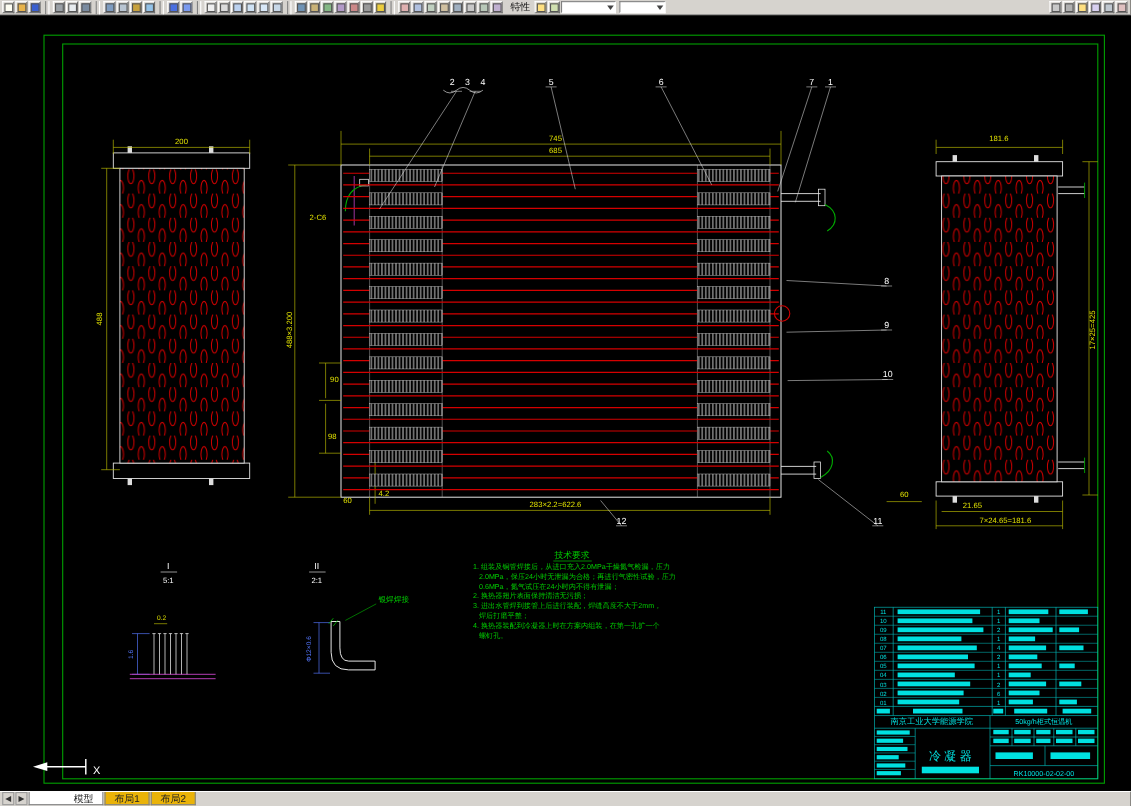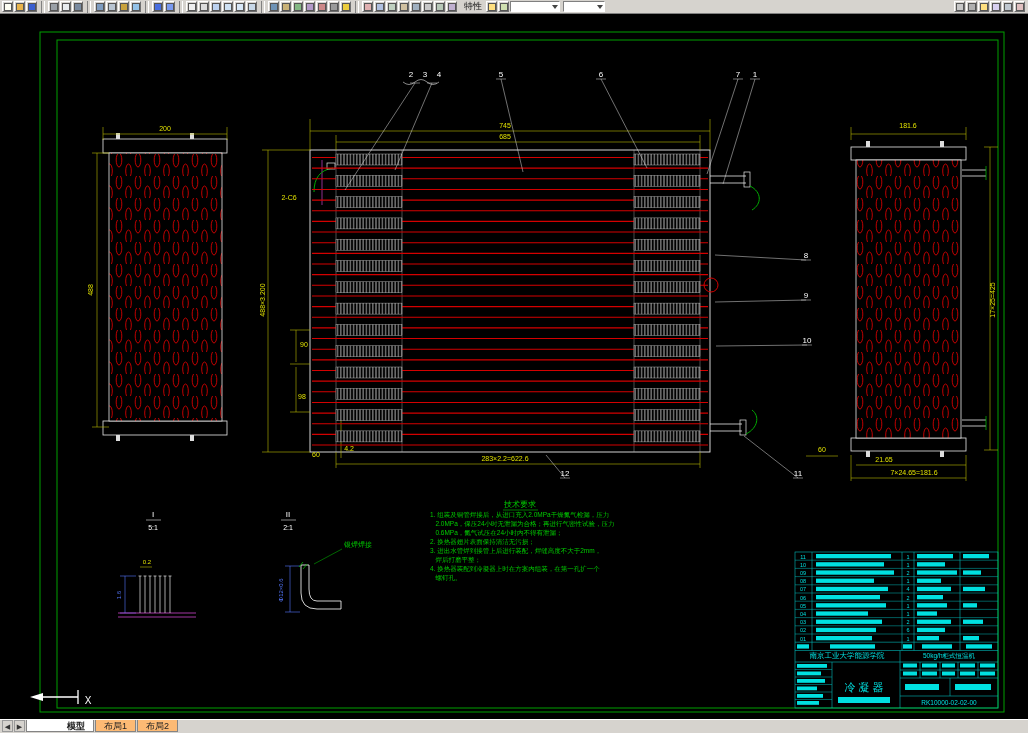--- a/index.html
+++ b/index.html
@@ -24,22 +24,22 @@
   
   .canvas{height:705px;position:relative;background:#000;}
   svg{display:block;}
   svg text{font-family:"Liberation Sans","DejaVu Sans",sans-serif;}
   
   .tabbar{height:14px;background:#d6d3ce;border-top:1px solid #ffffff;display:flex;
           align-items:flex-start;font-size:9px;padding-left:2px;box-sizing:border-box;}
   .tab-nav{width:11px;height:12px;line-height:12px;text-align:center;font-size:7px;color:#333;
            background:#d6d3ce;border:1px solid #9a9a9a;box-sizing:border-box;margin-right:1px;}
   .tab{padding:0 8px;height:12px;line-height:12px;border:1px solid #848484;border-top:none;
-       background:#fdba74;margin-right:1px;color:#222;box-sizing:border-box;}
-  .tab.active{background:#ffffff;font-weight:bold;padding-left:40px;}
+       background:#eab308;margin-right:1px;color:#222;box-sizing:border-box;}
+  .tab.active{background:#ffffff;font-weight:normal;padding-left:40px;}
 </style>
 </head>
 <body>
 
 <div class="app">
 
   <div class="toolbar">
     <div id="tb-left" class="tbgrp">
         <span class="tbi" title="new-file">
           <i style="background: rgb(253, 253, 242);"></i>

